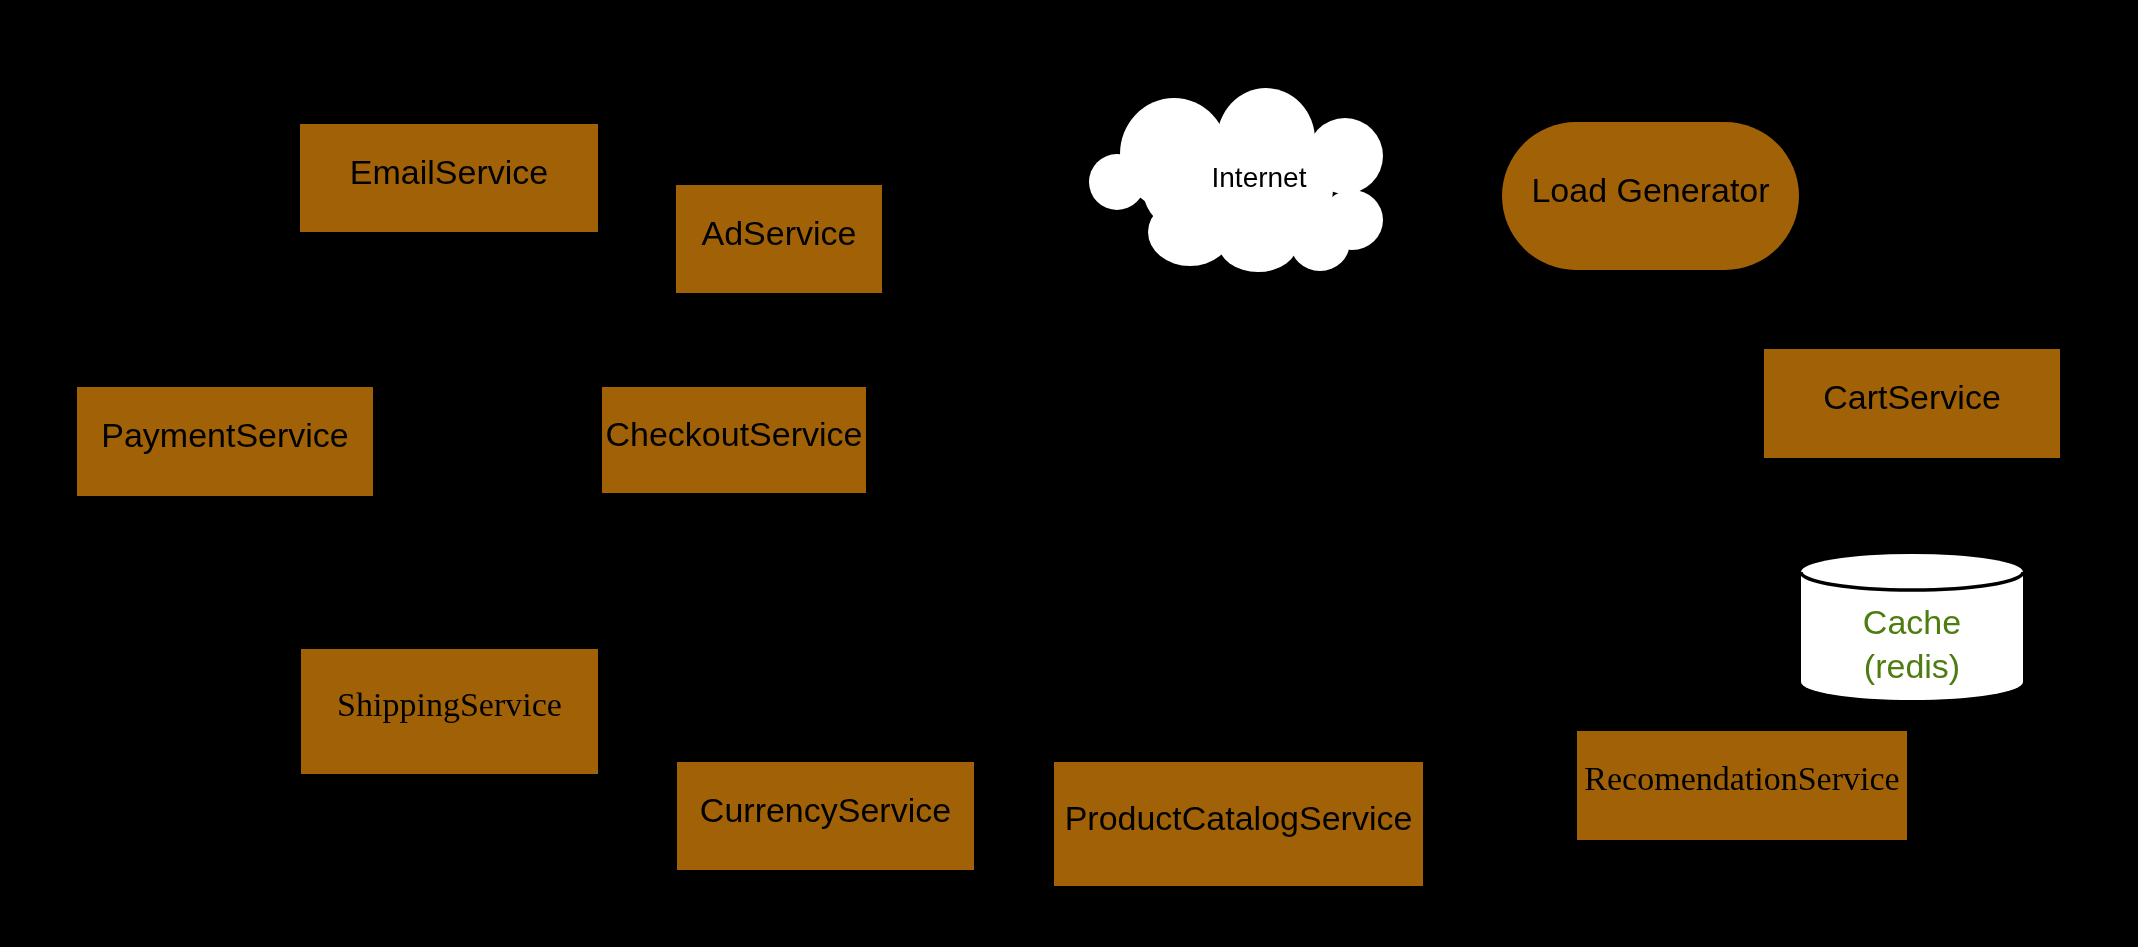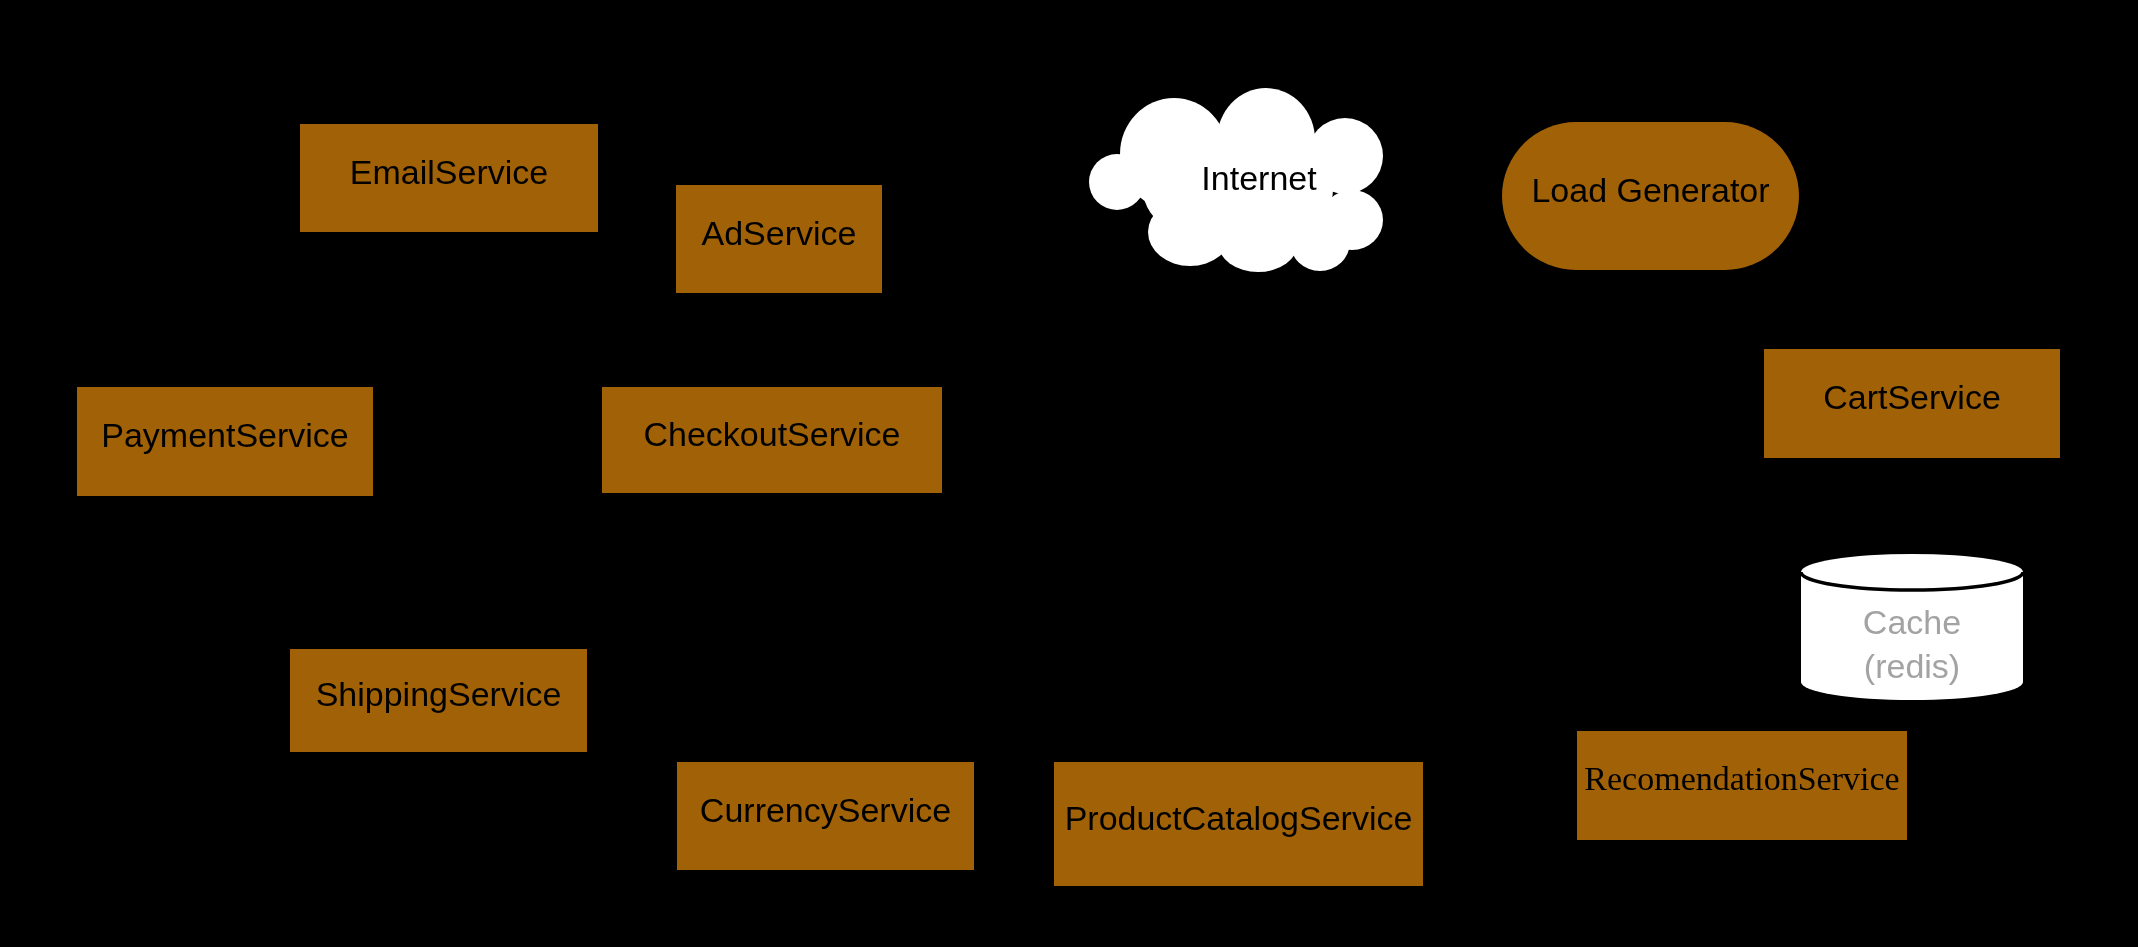--- a/index.html
+++ b/index.html
@@ -29,48 +29,48 @@
     line-height: 1.2;
     text-align: center;
     padding-bottom: 12px; 
   }
   .stadium { border-radius: 74px; }
 
   
   .n-email          { left: 300px;  top: 124px; width: 298px; height: 108px; }
   .n-ad             { left: 676px;  top: 185px; width: 206px; height: 108px; }
   .n-payment        { left: 77px;   top: 387px; width: 296px; height: 109px; }
-  .n-checkout       { left: 602px;  top: 387px; width: 340px; height: 106px; }
+  .n-checkout       { left: 602px;  top: 387px; width: 264px; height: 106px; }
   .n-cart           { left: 1764px; top: 349px; width: 296px; height: 109px; }
   .n-frontend       { left: 1089px; top: 499px; width: 296px; height: 109px; }
-  .n-shipping       { left: 290px;  top: 649px; width: 297px; height: 103px; }
+  .n-shipping       { left: 301px;  top: 649px; width: 297px; height: 125px; font-family: Liberation Serif, serif; }
   .n-currency       { left: 677px;  top: 762px; width: 297px; height: 108px; }
   .n-productcatalog { left: 1054px; top: 762px; width: 369px; height: 124px; }
   .n-recommendation { left: 1577px; top: 731px; width: 330px; height: 109px; font-family: Liberation Serif, serif; }
 
   
   .n-loadgen        { left: 1502px; top: 122px; width: 297px; height: 148px; }
 
   
   .n-internet       { left: 1086px; top: 86px;  width: 298px; height: 188px; }
   .n-internet svg   { position: absolute; left: 0; top: 0; width: 100%; height: 100%; }
   .cloud-label {
     position: relative;
     color: #000000;
-    font-size: 34px;
+    font-size: 28px;
     padding-bottom: 4px;
     margin-left: 48px;
   }
 
   
   .n-cache          { left: 1801px; top: 554px; width: 222px; height: 146px; }
   .n-cache svg      { position: absolute; left: 0; top: 0; width: 100%; height: 100%; }
   .cylinder-label {
     position: relative;
-    color: #a3a3a3;
+    color: #4d7c0f;
     font-size: 34px;
     line-height: 1.3;
     text-align: center;
     padding-top: 34px; 
   }
 </style>
 </head>
 <body>
 
 <div class="canvas">

